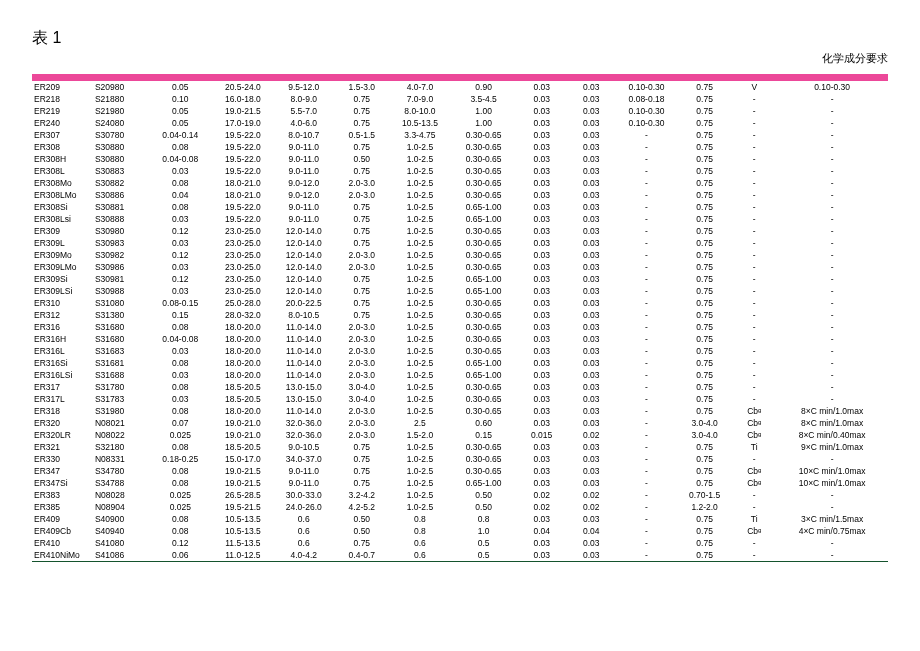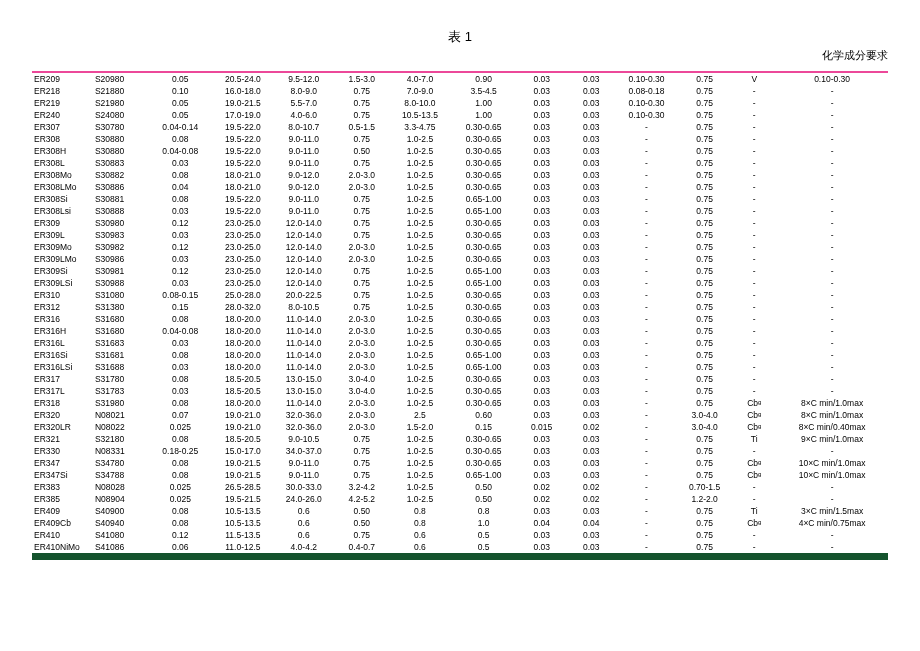--- a/index.html
+++ b/index.html
@@ -1,25 +1,25 @@
 <!DOCTYPE html>
 <html><head>
   <meta charset="utf-8">
   <style>
     body{font-family:Arial,sans-serif;font-size:8.5px;background:#fff;margin:0;padding:28px 32px}
-    .title{text-align:center;font-size:13px;margin-bottom:2px}
+    .title{text-align:left;font-size:16px;margin-bottom:2px}
     .subtitle{text-align:right;font-size:11px;margin-bottom:8px}
     table{border-collapse:collapse;width:100%;table-layout:fixed}
     th,td{padding:1px 2px;text-align:center;white-space:nowrap;overflow:hidden}
     .hdr-top td{border-top:1px solid #000}
     .hdr-mid td{border-bottom:1px solid #000}
     .grp{border-bottom:1px solid #000;border-top:1px solid #000}
-    tbody tr:last-child td{border-bottom:7px solid #14532d}
+    tbody tr:last-child td{border-bottom:1px solid #14532d}
     .left{text-align:left;padding-left:2px}
-    .sep{border-top:2px solid #ec4899}
+    .sep{border-top:7px solid #ec4899}
     td:nth-child(1){width:50px}
     td:nth-child(2){width:45px}
     td:nth-child(3){width:53px}
     td:nth-child(4){width:50px}
     td:nth-child(5){width:50px}
     td:nth-child(6){width:45px}
     td:nth-child(7){width:50px}
     td:nth-child(8){width:55px}
     td:nth-child(9){width:40px}
     td:nth-child(10){width:40px}

